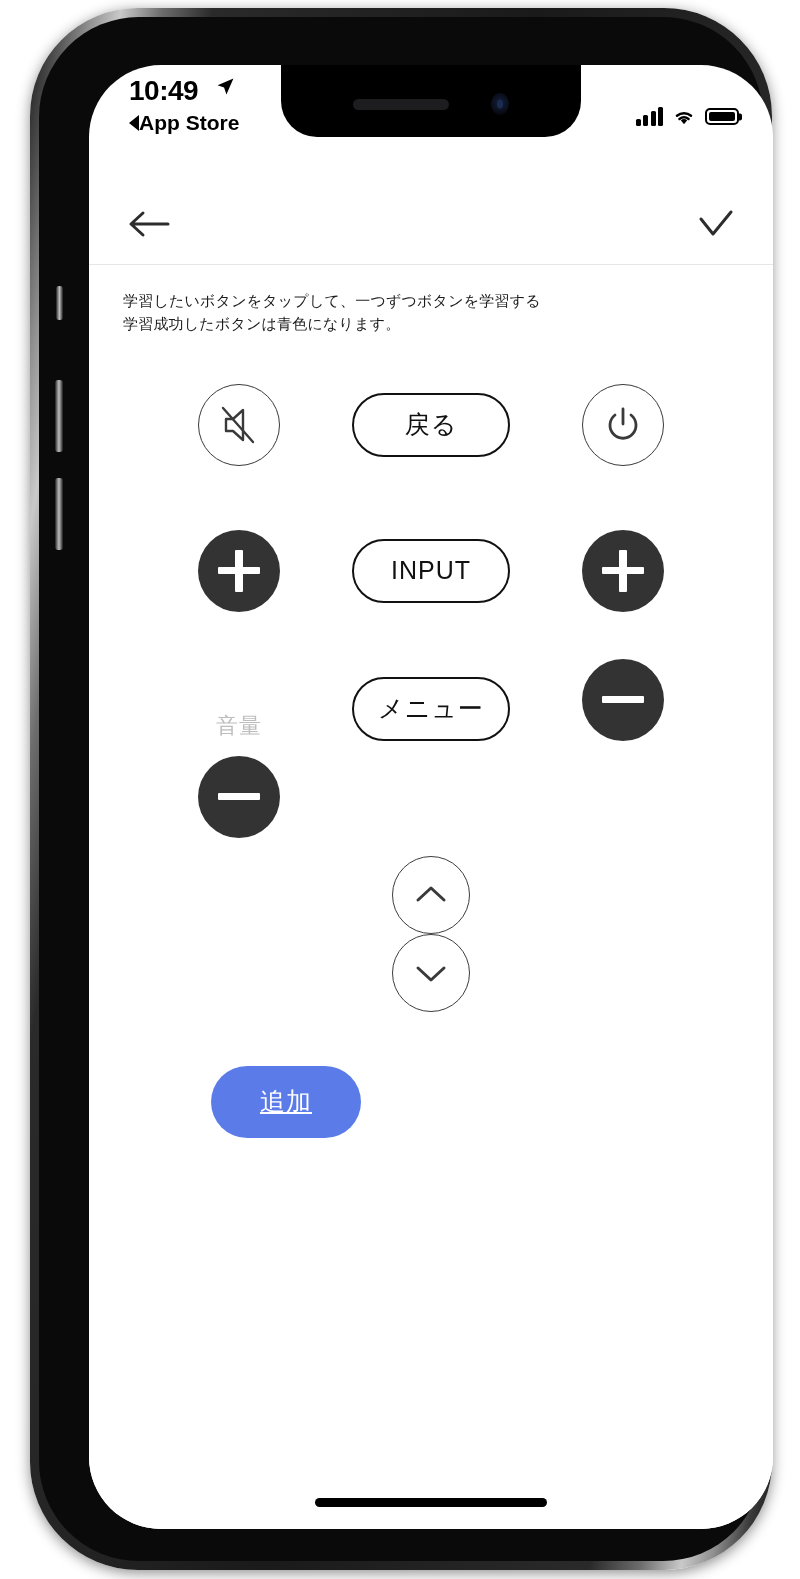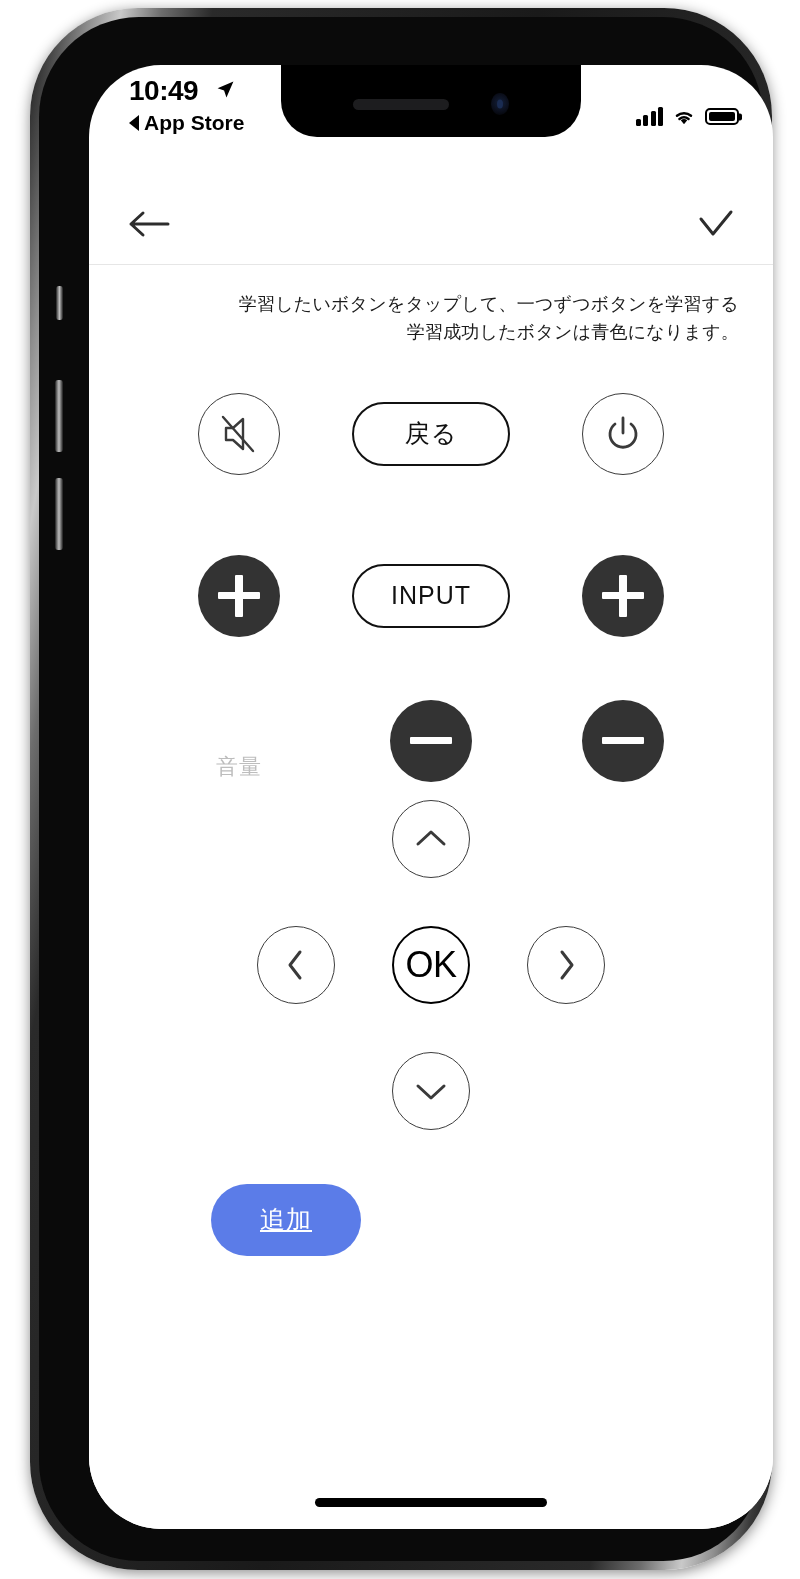--- a/index.html
+++ b/index.html
@@ -79,26 +79,26 @@
 
   
   .status-bar {
     position: absolute; left: 0; top: 0;
     width: 100%; height: 72px; z-index: 30;
     display: flex; justify-content: space-between; align-items: flex-start;
     padding: 12px 34px 0 40px;
     color: #000;
   }
   .status-left  { display: flex; flex-direction: column; align-items: flex-start; }
-  .status-time  { font-size: 28px; font-weight: 700; letter-spacing: -.5px; display: flex; align-items: center; gap: 18px; line-height: 1; }
+  .status-time  { font-size: 28px; font-weight: 700; letter-spacing: -.5px; display: flex; gap: 18px; line-height: 1; }
   .loc-arrow { display: inline-block; width: 19px; height: 19px; margin-bottom: 3px; }
   .status-back {
     margin-top: 7px;
     font-size: 21px; font-weight: 600;
-    display: flex; align-items: center; gap: 5px; line-height: 1;
+    display: flex; align-items: center; line-height: 1;
   }
   .tri-left {
     width: 0; height: 0;
     border-top: 8px solid transparent;
     border-bottom: 8px solid transparent;
     border-right: 10px solid #000;
   }
   .status-right { display: flex; align-items: center; gap: 9px; padding-top: 30px; }
   .sig-bars { display: flex; align-items: flex-end; gap: 2.5px; height: 18px; }
   .sig-bars i { width: 5px; background: #000; border-radius: 1.5px; display: block; }
@@ -131,36 +131,37 @@
 
   
   .content {
     position: absolute; left: 0; top: 200px;
     width: 100%; bottom: 0;
     background: #fff;
     padding: 0 24px;
   }
 
   .instructions {
-    text-align: right;
-    font-size: 18px;
+    text-align: left;
+    font-size: 15px;
     line-height: 1.55;
     color: #1c1c1c;
     padding: 26px 10px 0 10px;
     letter-spacing: .2px;
+    font-family: Liberation Mono, monospace;
   }
   .instructions div { white-space: nowrap; }
 
   
   .remote-grid {
     display: grid;
     grid-template-columns: 1fr 1fr 1fr;
     justify-items: center;
     align-items: center;
-    row-gap: 16px;
+    row-gap: 0;
     margin-top: 14px;
     padding: 0 30px;
   }
   .cell { display: flex; align-items: center; justify-content: center; height: 146px; }
   .cell.tight { height: 97px; align-items: flex-end; }
 
   
   .circle-btn {
     width: 82px; height: 82px;
     border-radius: 50%;
@@ -351,20 +352,23 @@
         </div>
         <div class="cell">
           <div class="solid-circle">
             <span class="plus-glyph"></span>
           </div>
         </div>
 
         <div class="cell tight">
           <span class="side-label">音量</span>
         </div>
+        <div class="cell tight">
+          <div class="pill-btn">メニュー</div>
+        </div>
 
         <div class="cell tight">
           <div class="solid-circle">
             <span class="minus-glyph"></span>
           </div>
         </div>
         <div class="cell tight">
           <div class="solid-circle">
             <span class="minus-glyph"></span>
           </div>
@@ -372,33 +376,20 @@
       </div>
 
       <div class="dpad">
         <div class="dpad-row">
           <div class="circle-nav">
             <svg width="34" height="24" viewBox="0 0 34 24">
               <path d="M4 17 L17 5 L30 17" stroke="#3a3a3a" stroke-width="3" fill="none" stroke-linecap="round" stroke-linejoin="round"></path>
             </svg>
           </div>
         </div>
-        <div class="dpad-row dpad-mid">
-          <div class="circle-nav">
-            <svg width="24" height="34" viewBox="0 0 24 34">
-              <path d="M16 4 L6 17 L16 30" stroke="#3a3a3a" stroke-width="3" fill="none" stroke-linecap="round" stroke-linejoin="round"></path>
-            </svg>
-          </div>
-          <div class="circle-ok">OK</div>
-          <div class="circle-nav">
-            <svg width="24" height="34" viewBox="0 0 24 34">
-              <path d="M8 4 L18 17 L8 30" stroke="#3a3a3a" stroke-width="3" fill="none" stroke-linecap="round" stroke-linejoin="round"></path>
-            </svg>
-          </div>
-        </div>
         <div class="dpad-row">
           <div class="circle-nav">
             <svg width="34" height="24" viewBox="0 0 34 24">
               <path d="M4 7 L17 19 L30 7" stroke="#3a3a3a" stroke-width="3" fill="none" stroke-linecap="round" stroke-linejoin="round"></path>
             </svg>
           </div>
         </div>
       </div>
 
       <div class="add-row">

